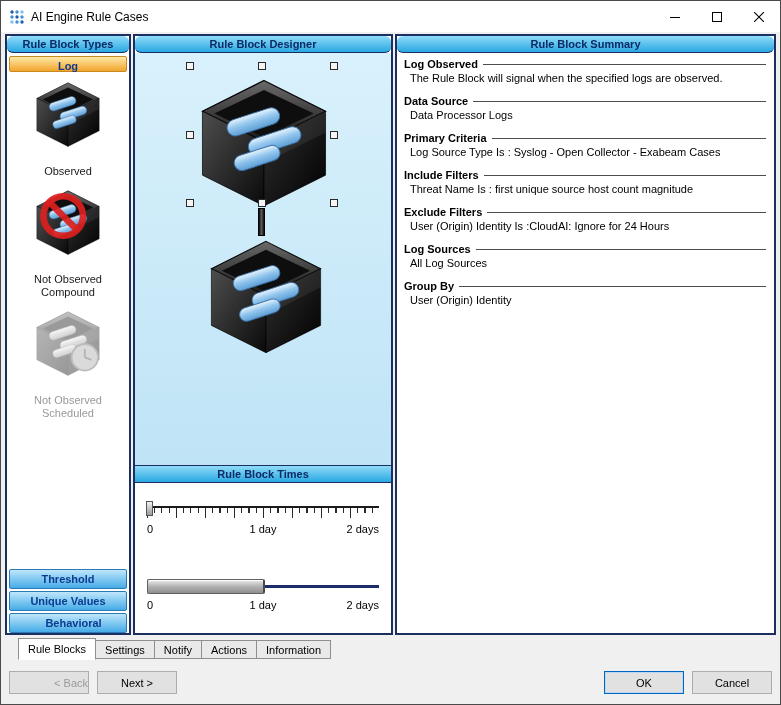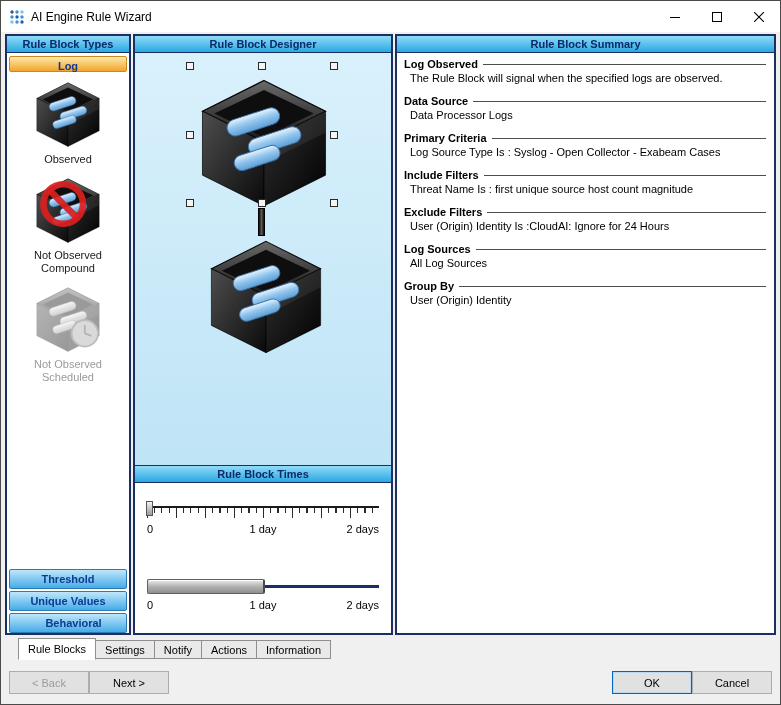--- a/index.html
+++ b/index.html
@@ -14,31 +14,31 @@
   .win-title { font-size:12px; color:#000; }
   .win-controls { margin-left:auto; display:flex; height:100%; }
   .win-btn { width:42px; height:100%; display:flex; align-items:center; justify-content:center; cursor:default; }
   
   .panel { position:absolute; top:33px; height:601px; border:2px solid #1c2f63; background:#fff; display:flex; flex-direction:column; }
   .panel-left  { left:4px;   width:126px; }
   .panel-mid   { left:132px; width:260px; }
   .panel-right { left:394px; width:381px; }
   .panel-header {
     height:28px; line-height:16px; text-align:center; font-size:11px; font-weight:bold; color:#0b2a66;
-    background:linear-gradient(#8fdbf9,#29a8e2); border-bottom:1px solid #1c2f63; flex:0 0 16px;
+    background:linear-gradient(#8fdbf9,#29a8e2); border-bottom:1px solid #1c2f63; flex:0 0 16px;border-radius:6px;
   }
   
   .log-btn {
     margin:3px 2px 6px; height:16px; line-height:18px; text-align:center;
     font-size:11px; font-weight:bold; color:#123a8c;
     background:linear-gradient(#ffe9a8,#f2a52c); border:1px solid #c9881d; border-radius:2px; cursor:pointer;
   }
   .type-item { text-align:center; margin-bottom:8px; cursor:pointer; }
   .type-item svg { display:block; margin:0 auto; }
-  .type-label { font-size:11px; color:#1a1a1a; line-height:13px; margin-top:3px; padding:0 4px; }
+  .type-label { font-size:11px; color:#1a1a1a; line-height:13px; margin-top:15px; padding:0 4px; }
   .type-item.disabled svg { filter:grayscale(1) opacity(0.42); }
   .type-item.disabled .type-label { color:#9a9a9a; }
   .left-spacer { flex:1; }
   .cat-btn {
     margin:1px 2px; height:20px; line-height:18px; text-align:center;
     font-size:11px; font-weight:bold; color:#0b3c91;
     background:linear-gradient(#bfe6fb,#45acе8); background:linear-gradient(#bfe6fb,#45ace8);
     border:1px solid #2a7bb4; border-radius:2px; cursor:pointer;
   }
   .cat-btn:last-child { margin-bottom:0;padding-left:11px; }
@@ -84,22 +84,22 @@
   .sum-text { font-size:11px; color:#000; margin:2px 0 10px; padding-left:6px; line-height:13px; }
   
   .tabstrip { position:absolute; left:17px; top:637px; display:flex; align-items:flex-start; z-index:3; }
   .tab { height:19px; line-height:18px; padding:0 9px; font-size:11px; color:#000;
     background:#e9e9e9; border:1px solid #8f8f8f; margin-right:-1px; margin-top:2px; cursor:pointer; }
   .tab.active { height:22px; line-height:21px; background:#fff; margin-top:0; position:relative; z-index:4; border-bottom-color:#fff; }
   
   .footer { position:absolute; left:8px; right:8px; top:670px; height:23px; display:flex; }
   .btn { width:80px; height:23px; font-size:11px; font-family:inherit; color:#000;
     background:#e1e1e1; border:1px solid #adadad; cursor:pointer; }
-  .btn:disabled { color:#9b9b9b; }
-  .btn + .btn { margin-left:0; }
+  .btn:disabled { color:#9b9b9b;text-align:right; }
+  .btn + .btn { margin-left:8px; }
   .footer-spacer { flex:1; }
   .btn-ok { border:1px solid #0067c0; box-shadow:inset 0 0 0 1px #bcd9f1; }
 </style>
 </head>
 <body>
 
 <svg width="0" height="0" style="position:absolute" aria-hidden="true">
   <defs>
     <linearGradient id="gTop" x1="0" y1="0" x2="0" y2="1">
       <stop offset="0" stop-color="#6a6a6a"></stop>
@@ -147,21 +147,21 @@
       <circle cx="3" cy="3" r="1.7" fill="#1d5fa8"></circle>
         <circle cx="8" cy="3" r="1.7" fill="#3f91d6"></circle>
         <circle cx="13" cy="3" r="1.7" fill="#7fc0ec"></circle>
       <circle cx="3" cy="8" r="1.7" fill="#3f91d6"></circle>
         <circle cx="8" cy="8" r="1.7" fill="#1d5fa8"></circle>
         <circle cx="13" cy="8" r="1.7" fill="#3f91d6"></circle>
       <circle cx="3" cy="13" r="1.7" fill="#7fc0ec"></circle>
         <circle cx="8" cy="13" r="1.7" fill="#3f91d6"></circle>
         <circle cx="13" cy="13" r="1.7" fill="#1d5fa8"></circle>
     </svg>
-    <span class="win-title">AI Engine Rule Wizard</span>
+    <span class="win-title">AI Engine Rule Cases</span>
     <div class="win-controls">
       <div class="win-btn">
         <svg width="10" height="10" viewBox="0 0 10 10">
             <line x1="0" y1="5.5" x2="10" y2="5.5" stroke="#000" stroke-width="1"></line>
           </svg>
       </div>
       <div class="win-btn">
         <svg width="10" height="10" viewBox="0 0 10 10">
             <rect x="0.5" y="0.5" width="9" height="9" fill="none" stroke="#000" stroke-width="1"></rect>
           </svg>

